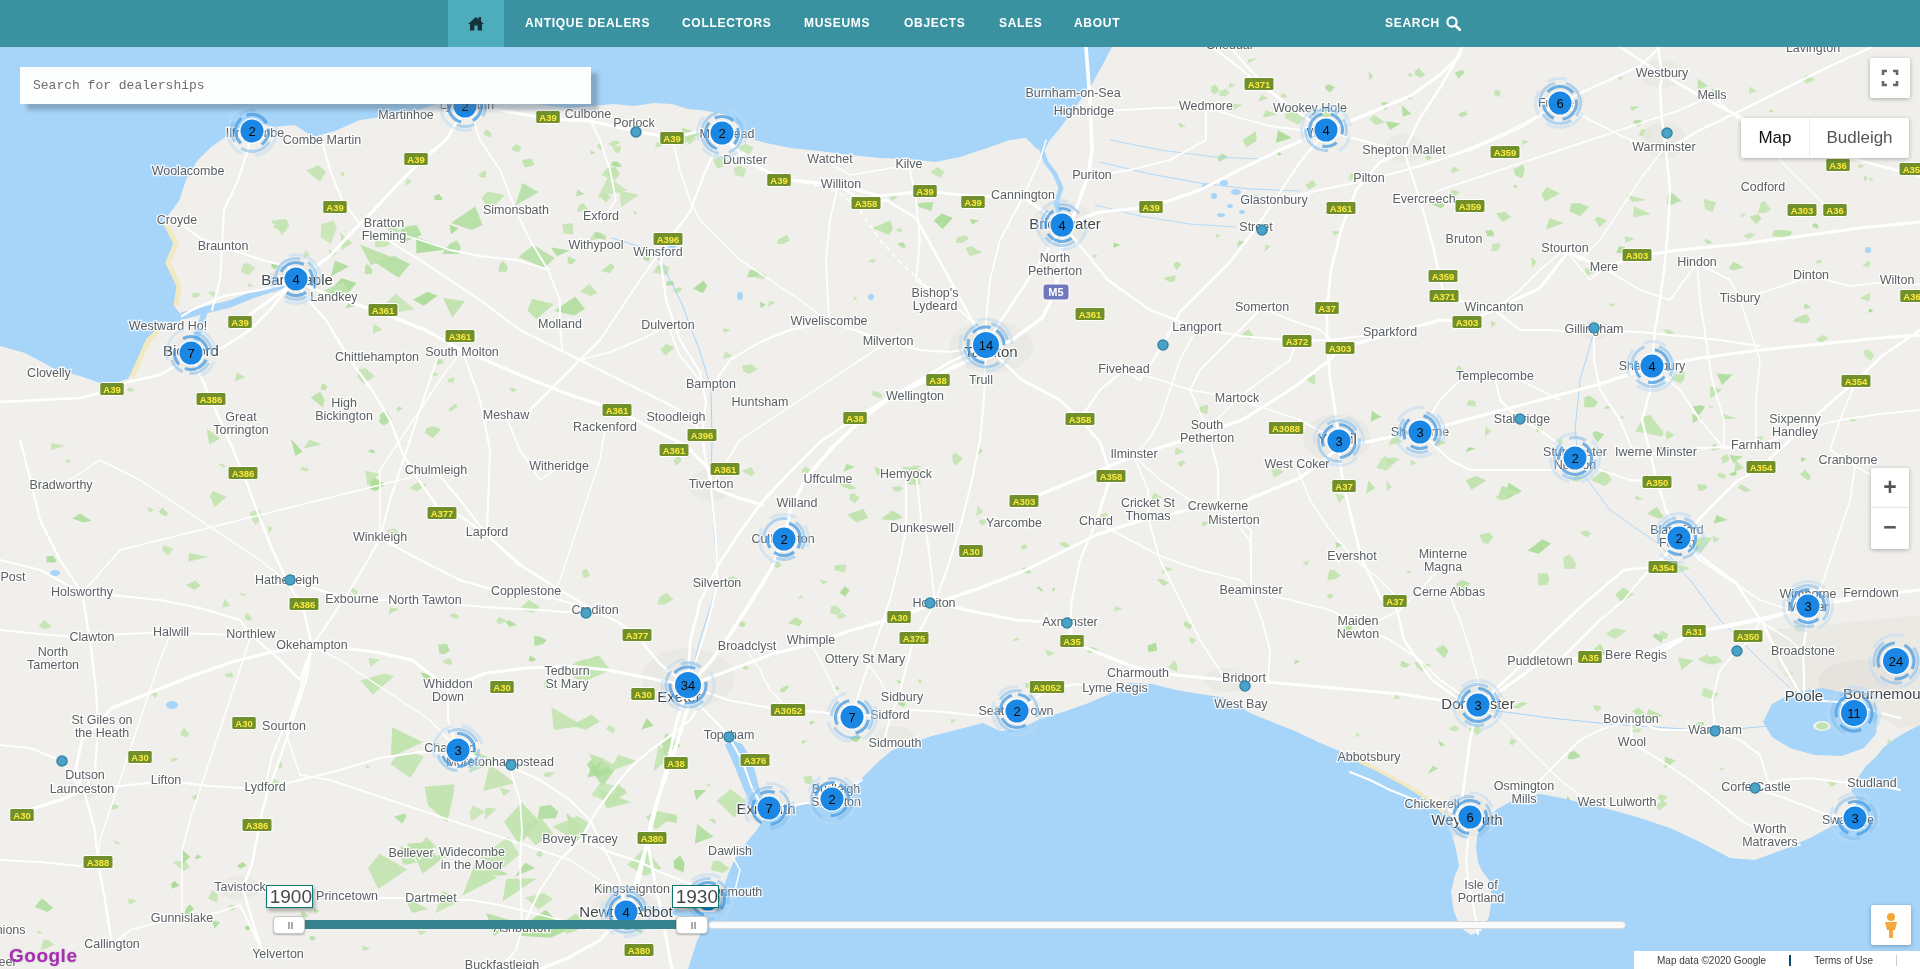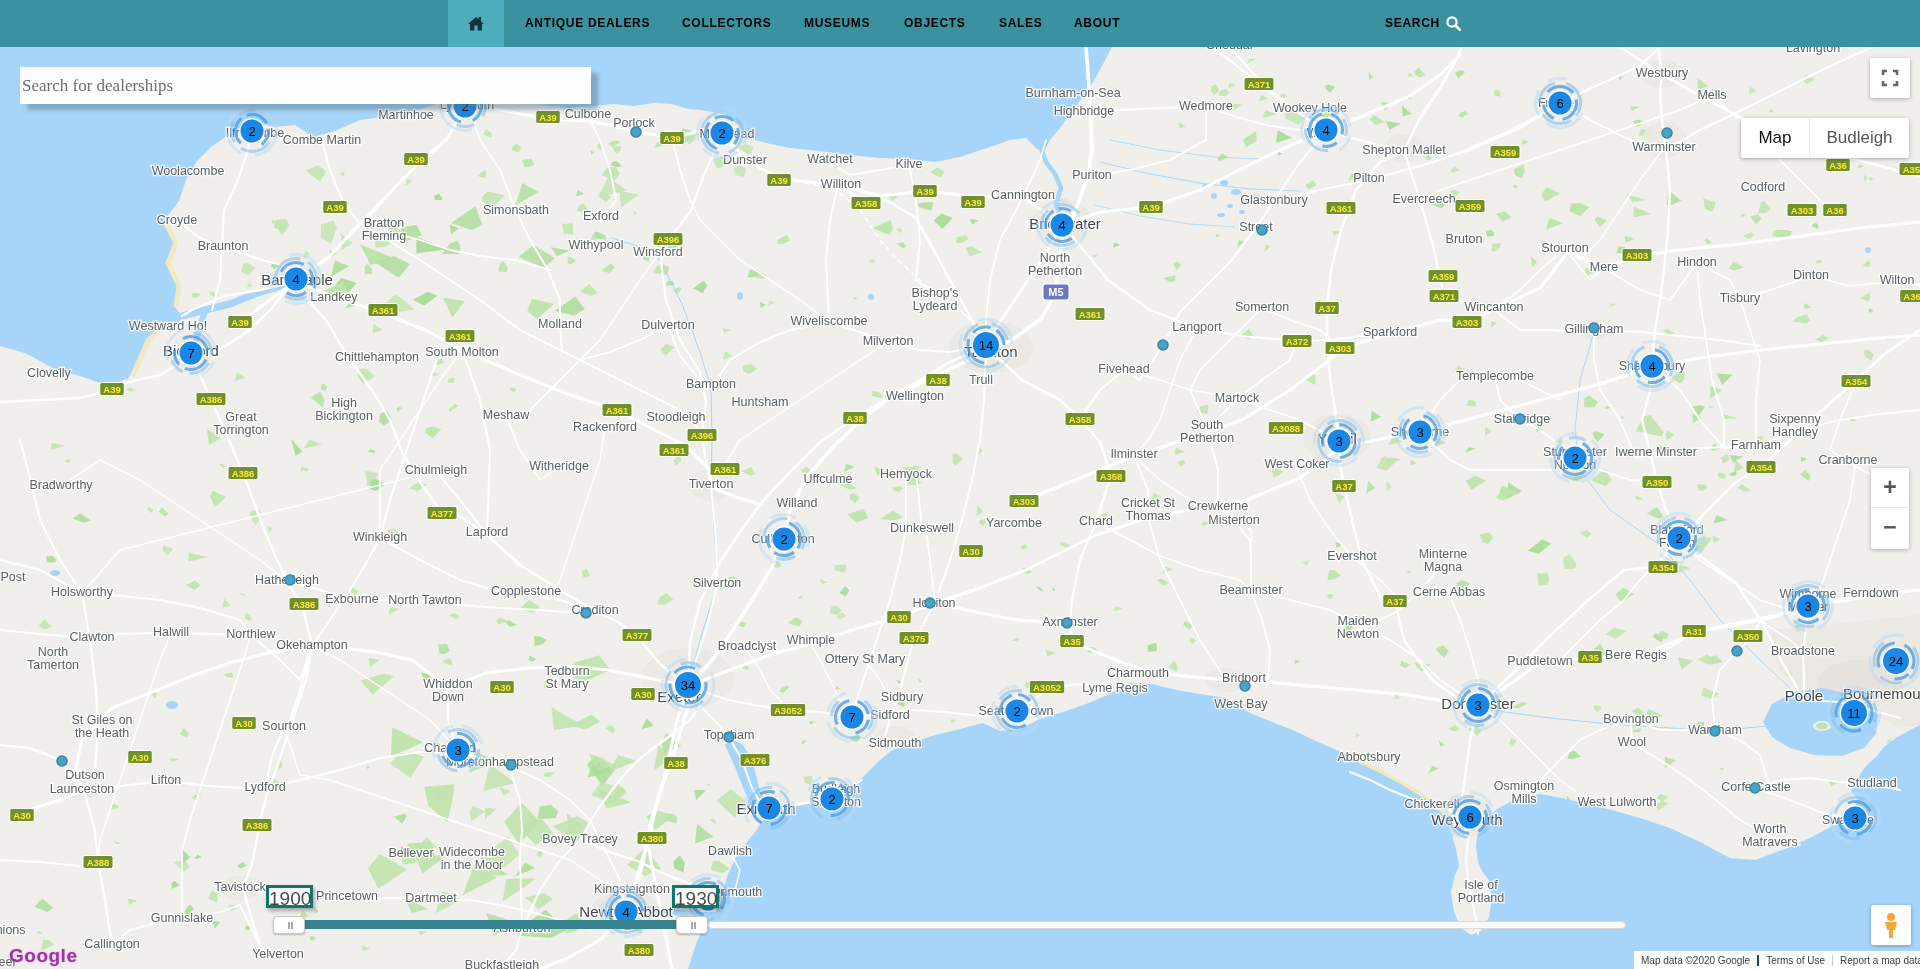--- a/index.html
+++ b/index.html
@@ -1,48 +1,48 @@
 <!DOCTYPE html>
 <html><head><meta charset="utf-8"><title>Antique Dealers Map</title>
 <style>
 *{margin:0;padding:0;box-sizing:border-box}
 html,body{width:1920px;height:969px;overflow:hidden;font-family:"Liberation Sans",sans-serif;background:#fff}
 #nav{position:absolute;left:0;top:0;width:1920px;height:47px;background:#3a92a1;z-index:50}
 #nav .tab{position:absolute;left:448px;top:0;width:56px;height:47px;background:#4dadbd}
-#nav .item{position:absolute;top:16px;color:#000000;font-size:12px;font-weight:bold;letter-spacing:0.7px;white-space:nowrap}
+#nav .item{position:absolute;top:16px;color:#ffffff;font-size:12px;font-weight:bold;letter-spacing:0.7px;white-space:nowrap}
 #map{position:absolute;left:0;top:0;width:1920px;height:969px;background:#fdba74}
 svg text.lbl{font-family:"Liberation Sans",sans-serif;font-size:12.5px;fill:#5b6065;text-anchor:middle;paint-order:stroke;stroke:#ffffff;stroke-width:2.6px;stroke-opacity:0.85}
 svg text.lblb{font-family:"Liberation Sans",sans-serif;font-size:15px;fill:#41464b;text-anchor:middle;paint-order:stroke;stroke:#ffffff;stroke-width:2.6px;stroke-opacity:0.85}
 svg text.badge{font-family:"Liberation Sans",sans-serif;font-size:9.5px;font-weight:bold;fill:#fce93e;text-anchor:middle}
 svg text.mbadge{font-family:"Liberation Sans",sans-serif;font-size:11px;font-weight:bold;fill:#ffffff;text-anchor:middle}
 svg text.mnum{font-family:"Liberation Sans",sans-serif;font-size:13px;font-weight:500;fill:#0a0a0a;text-anchor:middle}
 #search{position:absolute;left:20px;top:67px;width:571px;height:37px;background:#fdfefe;z-index:40;
   box-shadow:7px 6px 4px rgba(90,110,130,0.45);display:flex;align-items:center}
-#search span{font-family:Liberation Serif, serif;font-size:17px;color:#6e6e6e;padding-left:2px}
+#search span{font-family:Liberation Mono, monospace;font-size:13px;color:#6e6e6e;padding-left:13px}
 .gbtn{position:absolute;background:#fff;z-index:40;box-shadow:0 1px 4px rgba(0,0,0,0.3);border-radius:2px}
 #fullscr{left:1870px;top:58px;width:40px;height:40px}
 #maptype{left:1741px;top:118px;width:168px;height:40px;display:flex}
 #maptype .mt{line-height:40px;text-align:center;font-size:17px}
 #maptype .mt1{width:69px;color:#0f0f0f;font-weight:normal;border-right:1px solid #ededed}
 #maptype .mt2{width:99px;color:#565656}
 #zoomc{left:1871px;top:468px;width:38px;height:81px}
 #zoomc div{width:38px;height:40px;text-align:center;line-height:38px;font-size:23px;color:#565656;font-weight:bold}
 #zoomc .zp{border-bottom:1px solid #e6e6e6}
 #pegman{left:1871px;top:905px;width:40px;height:40px}
 #glogo{position:absolute;left:9px;top:945px;z-index:40;color:#a21caf;font-size:19px;font-weight:bold;letter-spacing:0.5px;opacity:0.92;font-family:"Liberation Sans",sans-serif;text-shadow:0 0 2px rgba(120,120,120,0.5)}
 #attrib{position:absolute;left:1634px;top:951px;width:286px;height:18px;background:#ffffff;z-index:40;
   font-size:10px;color:#3c3c3c;display:flex;align-items:center;white-space:nowrap}
-#attrib span{padding:0 7px}
+#attrib span{padding:0 23px}
 #slider{position:absolute;left:0;top:0;width:1920px;height:969px;z-index:45;pointer-events:none}
 .strack{position:absolute;left:708px;top:921px;width:918px;height:8px;background:#fafafa;border:1px solid #d8d8d8;border-radius:4px}
 .sfill{position:absolute;left:305px;top:920px;width:371px;height:9px;background:#37828f}
 .shandle{position:absolute;width:32px;height:18px;background:#fff;border:1px solid #c8c8c8;border-radius:4px;box-shadow:0 1px 2px rgba(0,0,0,0.25)}
 .shandle i{position:absolute;top:5px;width:1.5px;height:7px;background:#aaa}
-.slab{position:absolute;width:47px;height:23px;background:#fff;border:3px solid #0f766e;box-shadow:2px 3px 4px rgba(0,0,0,0.3);
-  text-align:left;line-height:22px;font-size:19px;color:#484848}
+.slab{position:absolute;width:47px;height:23px;background:#fff;border:1px solid #0f766e;box-shadow:2px 3px 4px rgba(0,0,0,0.3);
+  text-align:right;line-height:22px;font-size:19px;color:#484848}
 </style></head>
 <body>
 <div id="map">
 <svg width="1920" height="969" viewBox="0 0 1920 969" xmlns="http://www.w3.org/2000/svg">
 <rect x="0" y="0" width="1920" height="969" fill="#f0efeb"></rect>
 <polygon points="534.5,165.1 528.4,166.9 524.6,167.3 521.9,160.0 531.6,158.4" fill="#bfe3ac" opacity="0.9341178035410032"></polygon>
 <polygon points="458.7,228.3 450.9,234.6 449.7,224.7" fill="#abdc98" opacity="0.9397018417824419"></polygon>
 <polygon points="356.6,283.1 348.9,292.1 330.2,292.3 335.8,284.3 341.4,277.9" fill="#abdc98" opacity="0.9324329466734544"></polygon>
 <polygon points="585.0,309.0 574.2,315.6 554.5,311.1 575.1,296.6" fill="#abdc98" opacity="0.8450315562597915"></polygon>
 <polygon points="372.5,270.0 371.5,274.1 364.7,274.2 365.0,266.2 367.3,263.6" fill="#bfe3ac" opacity="0.9973808376591489"></polygon>

